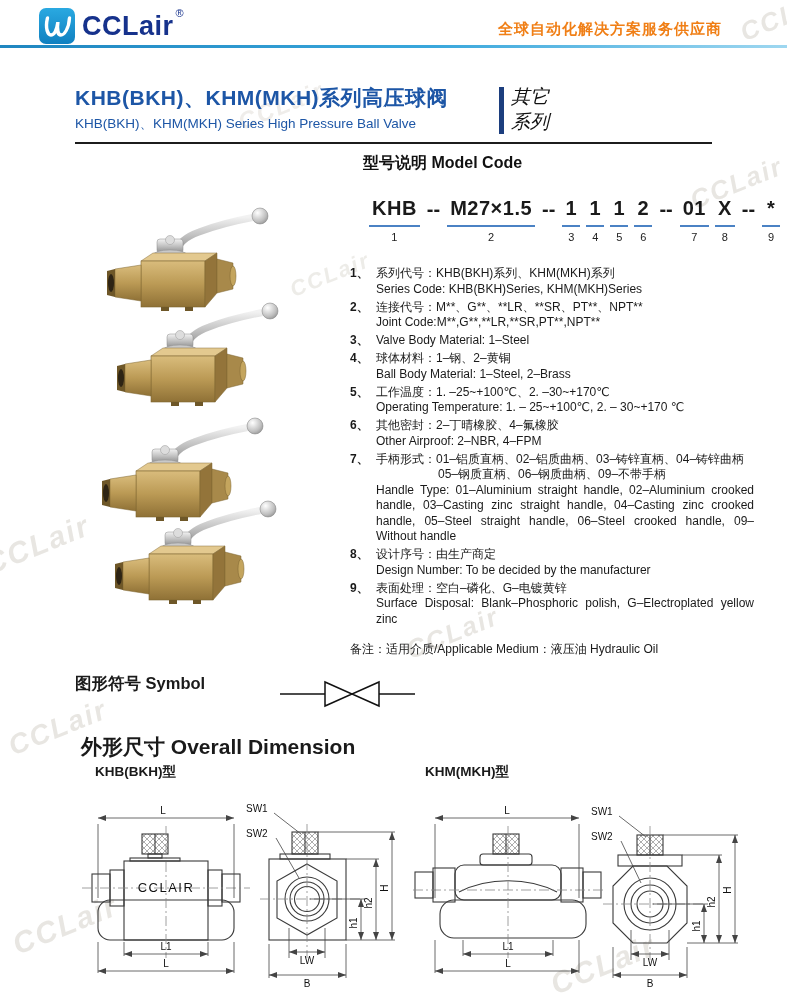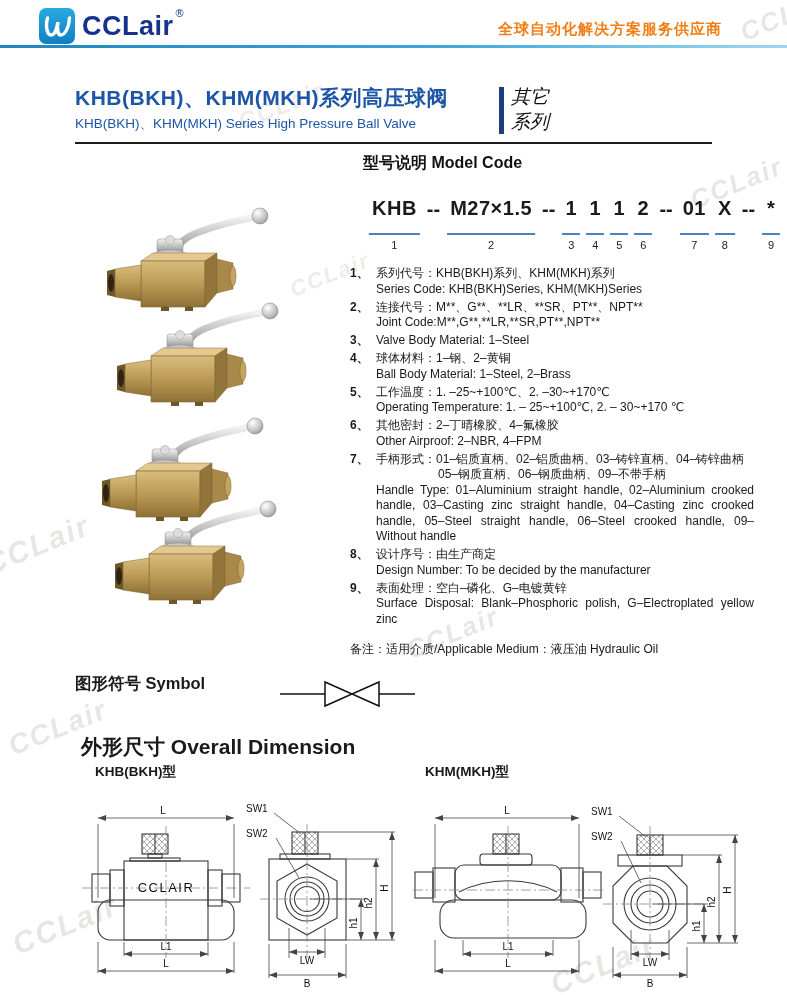--- a/index.html
+++ b/index.html
@@ -21,21 +21,21 @@
   .title-zh { position:absolute; left:75px; top:84px; font-size:21px; font-weight:bold; color:#1d56a6; letter-spacing:0.5px; }
   .title-en { position:absolute; left:75px; top:115px; font-size:13.5px; color:#1d56a6; }
   .side-tab-bar { position:absolute; left:499px; top:87px; width:5px; height:47px; background:#1c3e7e; }
   .side-tab { position:absolute; left:511px; top:84px; font-family:"Liberation Serif","DejaVu Serif",serif;
               font-size:19px; color:#111; line-height:25px;font-style:italic; }
   .title-rule { position:absolute; left:75px; top:142px; width:637px; height:2px; background:#1c1c1c; }
   
   .mc-heading { position:absolute; left:363px; top:153px; font-size:16px; font-weight:bold; color:#111; }
   .mc { position:absolute; left:366px; top:197px; display:flex; align-items:flex-start; }
   .mc-seg { display:flex; flex-direction:column; align-items:center; margin:0 3px; }
-  .mc-txt { font-size:20px; font-weight:bold; padding:0 3px 13px 3px; border-bottom:2px solid #4b82c4; min-width:12px; text-align:center; letter-spacing:0.5px; }
+  .mc-txt { font-size:20px; font-weight:bold; padding:0 3px 5px 3px; border-bottom:2px solid #4b82c4; min-width:12px; text-align:center; letter-spacing:0.5px; }
   .mc-num { font-size:11px; margin-top:4px; color:#222; }
   .mc-sep { font-size:20px; font-weight:bold; margin:0 4px; line-height:25px; }
   
   .specs { position:absolute; left:350px; top:266px; width:404px; font-size:12px; line-height:15.5px; }
   .spec-item { display:flex; margin-bottom:2.5px; }
   .spec-num { width:26px; font-weight:bold; flex-shrink:0; }
   .spec-body { flex:1; }
   .b { font-weight:normal; }
   .spec-en { text-align:justify; }
   .spec-v2 { padding-left:62px; }

